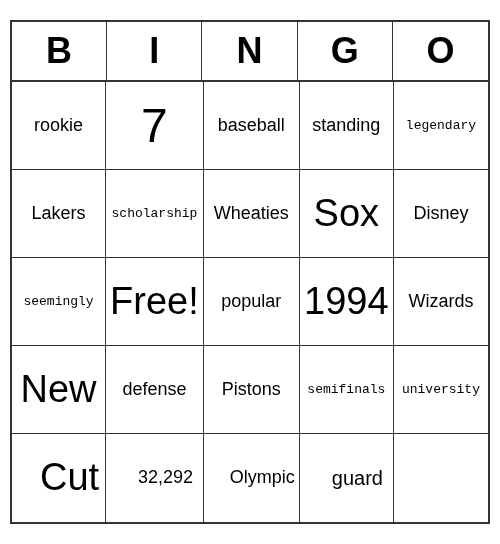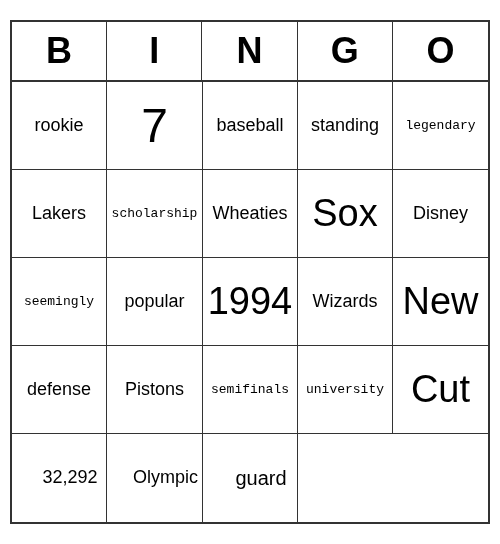--- a/index.html
+++ b/index.html
@@ -95,20 +95,23 @@
       <div class="bingo-cell">
         <span class="size-xlarge">Sox</span>
       </div>
       <div class="bingo-cell">
         <span class="size-medium">Disney</span>
       </div>
       <div class="bingo-cell">
         <span class="size-small">seemingly</span>
       </div>
       <div class="bingo-cell">
+        <span class="size-xlarge">Free!</span>
+      </div>
+      <div class="bingo-cell">
         <span class="size-medium">popular</span>
       </div>
       <div class="bingo-cell">
         <span class="size-xlarge">1994</span>
       </div>
       <div class="bingo-cell">
         <span class="size-medium">Wizards</span>
       </div>
       <div class="bingo-cell">
         <span class="size-xlarge">New</span>

